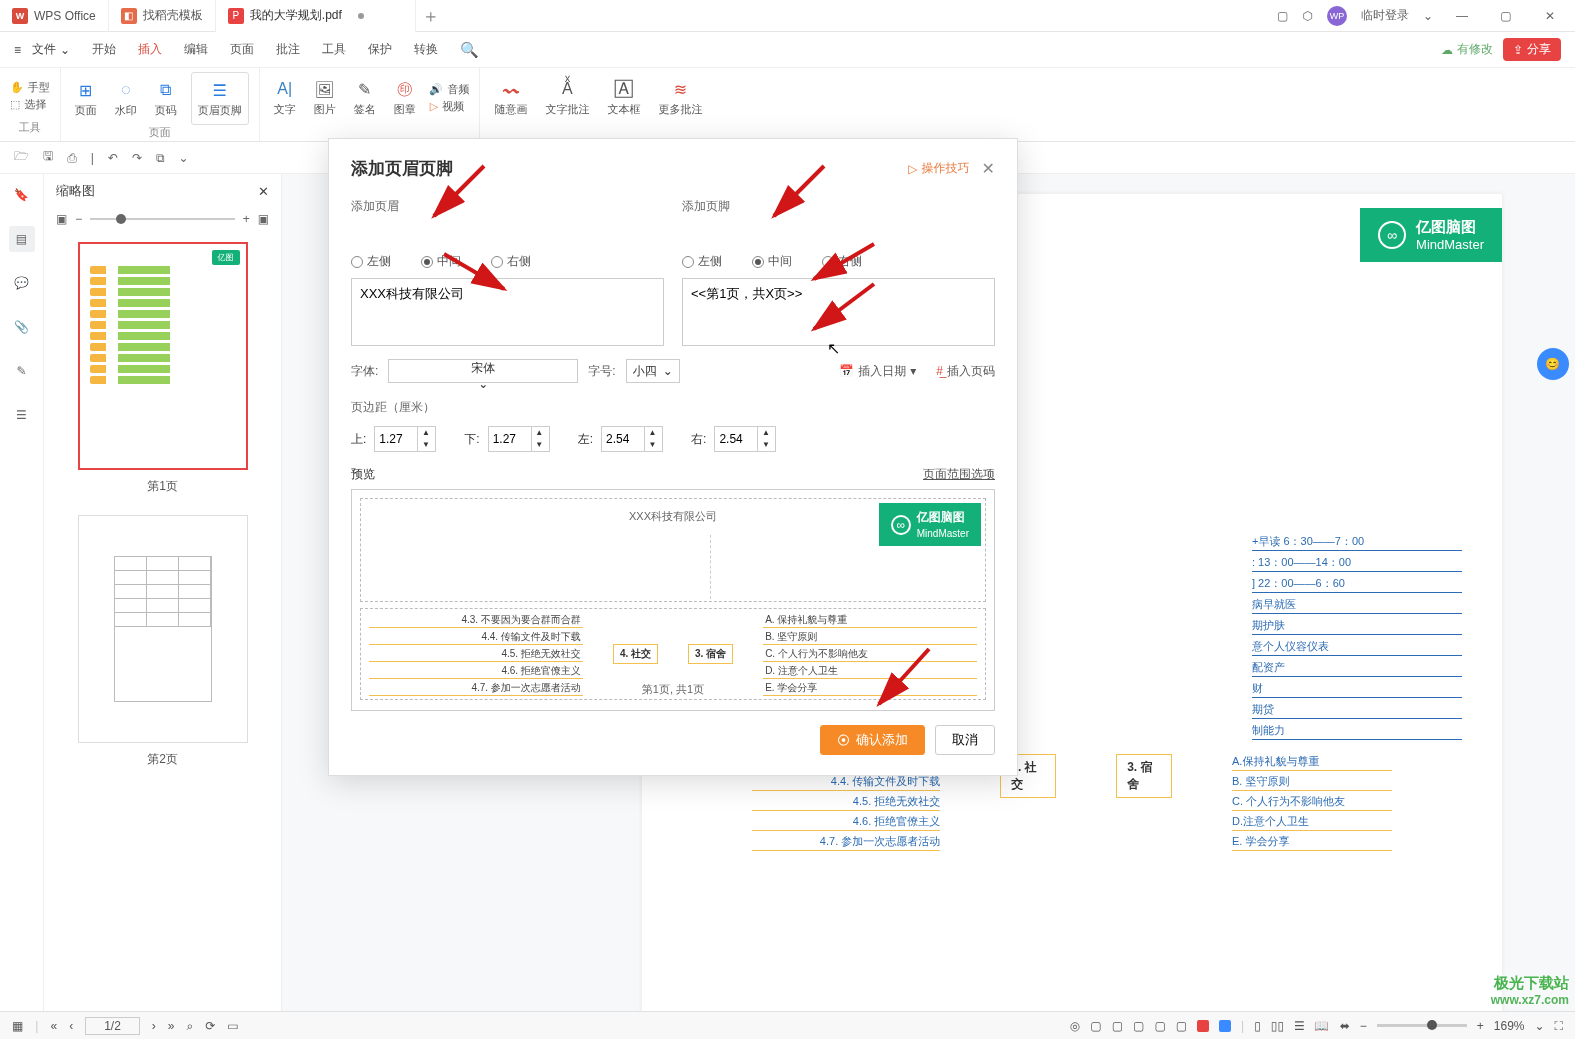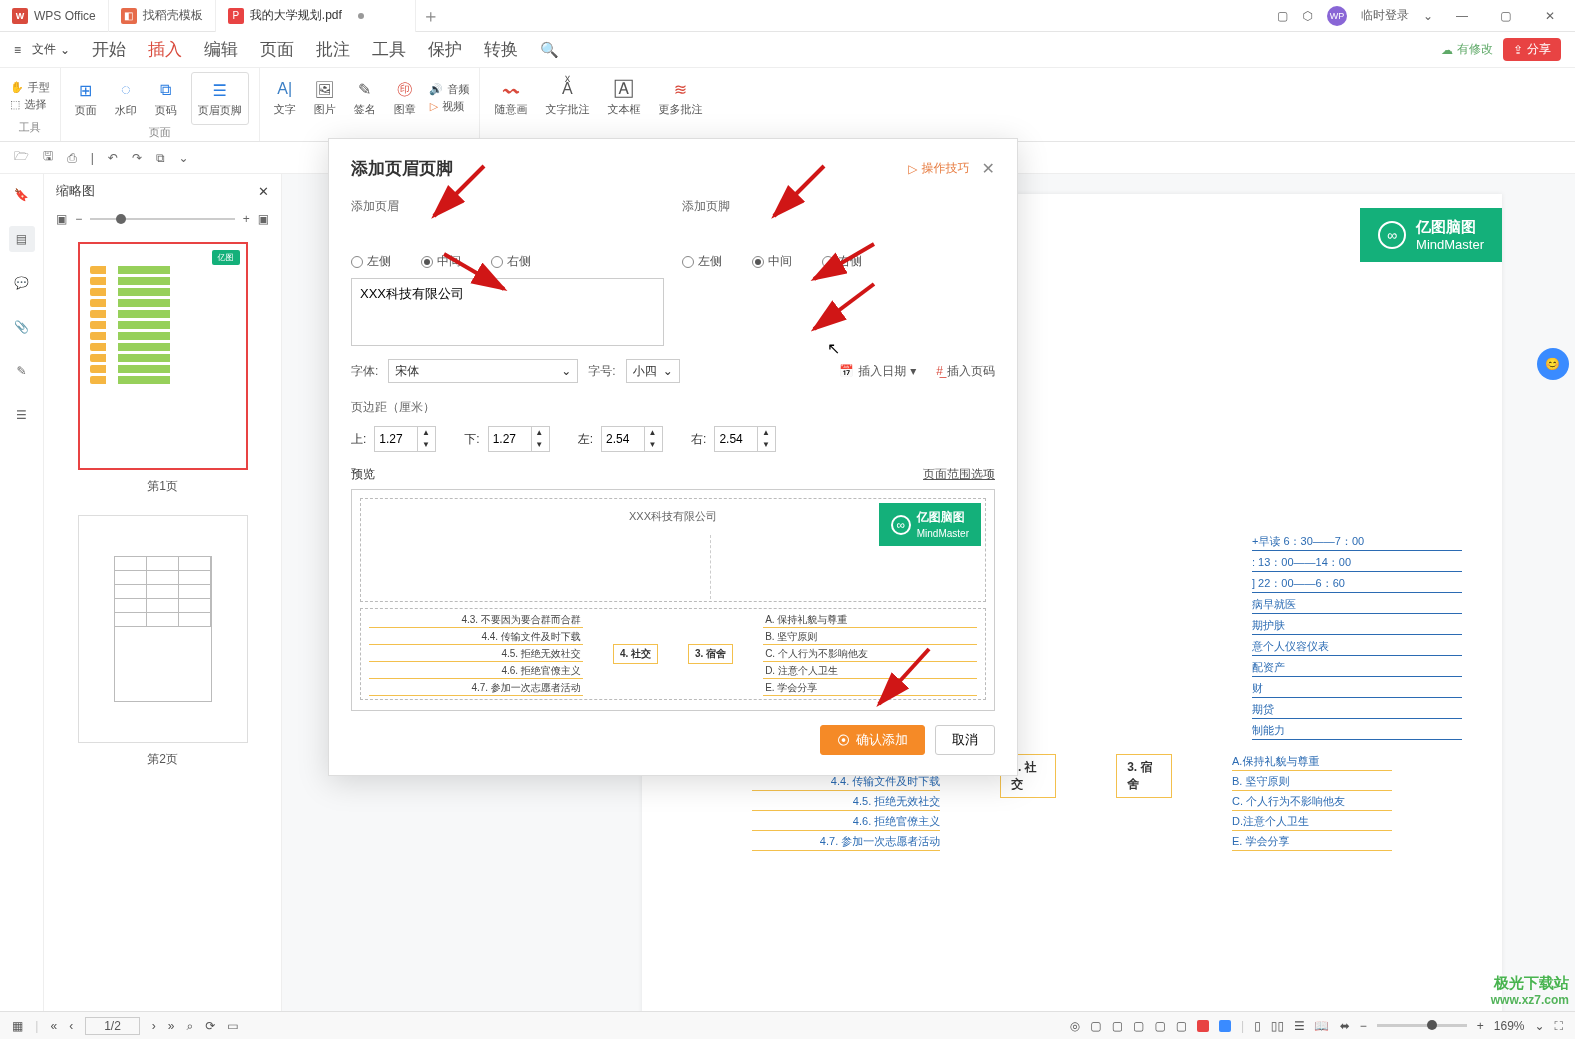--- a/index.html
+++ b/index.html
@@ -15,21 +15,21 @@
 .tab-dot { width: 6px; height: 6px; background: #999; border-radius: 50%; margin-left: 10px; }
 .tab-add { width: 30px; text-align:center; font-size:18px; color:#888; }
 .titlebar-right { margin-left: auto; display: flex; align-items: center; gap: 14px; padding: 0 10px; color:#666; }
 .win-btn { width: 30px; height: 30px; display:flex; align-items:center; justify-content:center; color:#666; }
 .avatar { width:20px; height:20px; border-radius:50%; background:#8966d6; color:#fff; font-size:9px; display:flex; align-items:center; justify-content:center; }
 
 
 .menubar { height: 36px; display: flex; align-items:center; padding: 0 14px; gap: 22px; border-bottom:1px solid #eee; }
 .file-menu { display:flex; align-items:center; gap:4px; color:#444; }
 .hamburger { display:inline-block; width:14px; }
-.menu-item { color:#555; cursor:pointer; font-size:17px;font-family:Liberation Mono, monospace; }
+.menu-item { color:#555; cursor:pointer; font-size:12px;font-family:Liberation Mono, monospace; }
 .menu-item.active { color:#d94b3d; }
 .menubar-right { margin-left:auto; display:flex; align-items:center; gap:10px; }
 .share-btn { background:#e84343; color:#fff; padding:3px 10px; border-radius:4px; font-size:12px; display:flex; gap:4px; align-items:center; }
 .modified { color:#5fa968; display:flex; align-items:center; gap:4px; }
 
 
 .ribbon { height: 74px; display: flex; border-bottom:1px solid #e5e5e5; background:#fff; }
 .ribbon-group { border-right:1px solid #eee; display:flex; flex-direction:column; padding:4px 10px; }
 .ribbon-group-content { flex:1; display:flex; align-items:center; gap:10px; }
 .ribbon-item { display:flex; flex-direction:column; align-items:center; gap:2px; font-size:11px; color:#555; cursor:pointer; padding:2px 4px; }
@@ -480,27 +480,28 @@
           </label>
         <label class="radio">
             <span class="r on"></span>
             <span>中间</span>
           </label>
         <label class="radio">
             <span class="r"></span>
             <span>右侧</span>
           </label>
       </div>
+      <textarea class="textbox" style="">&lt;&lt;第1页，共X页&gt;&gt;</textarea>
     </div>
   </div>
 
   <div class="form-row" style="justify-content:space-between;">
     <div style="display:flex; align-items:center; gap:10px;">
       <label>字体:</label>
-      <div class="select" style="width:190px;">
+      <div class="select" style="width:190px;flex-direction:column;">
           <span>宋体</span>
           <span>⌄</span>
         </div>
       <label>字号:</label>
       <div class="select" style="width:54px;">
           <span>小四</span>
           <span>⌄</span>
         </div>
     </div>
     <div class="insert-links">
@@ -589,20 +590,21 @@
             <div class="node">3. 宿舍</div>
           </div>
         <div class="col" style="flex:2;">
           <div class="leaf">A. 保持礼貌与尊重</div>
           <div class="leaf">B. 坚守原则</div>
           <div class="leaf">C. 个人行为不影响他友</div>
           <div class="leaf">D. 注意个人卫生</div>
           <div class="leaf">E. 学会分享</div>
         </div>
       </div>
+      <div class="pv-footer-text">第1页, 共1页</div>
     </div>
   </div>
 
   <div class="dlg-actions">
     <button class="btn primary">
         <span>⦿</span>
         <span>确认添加</span>
       </button>
     <button class="btn">
         <span>取消</span>

